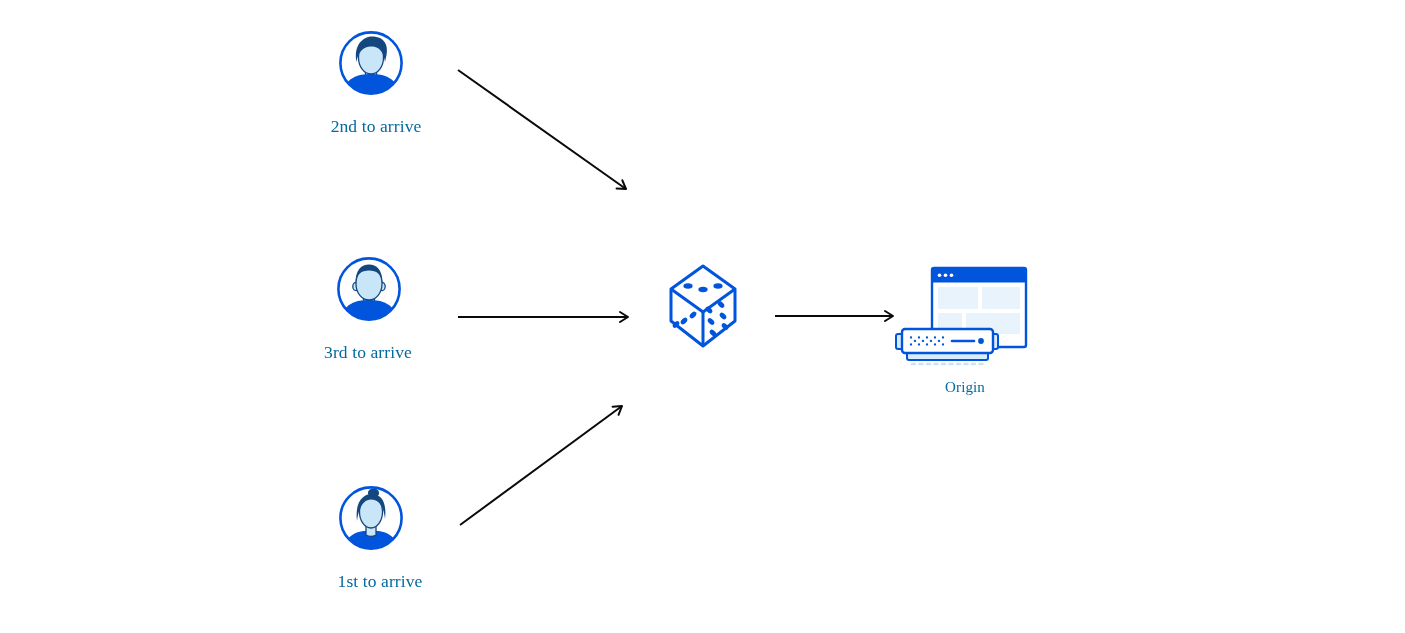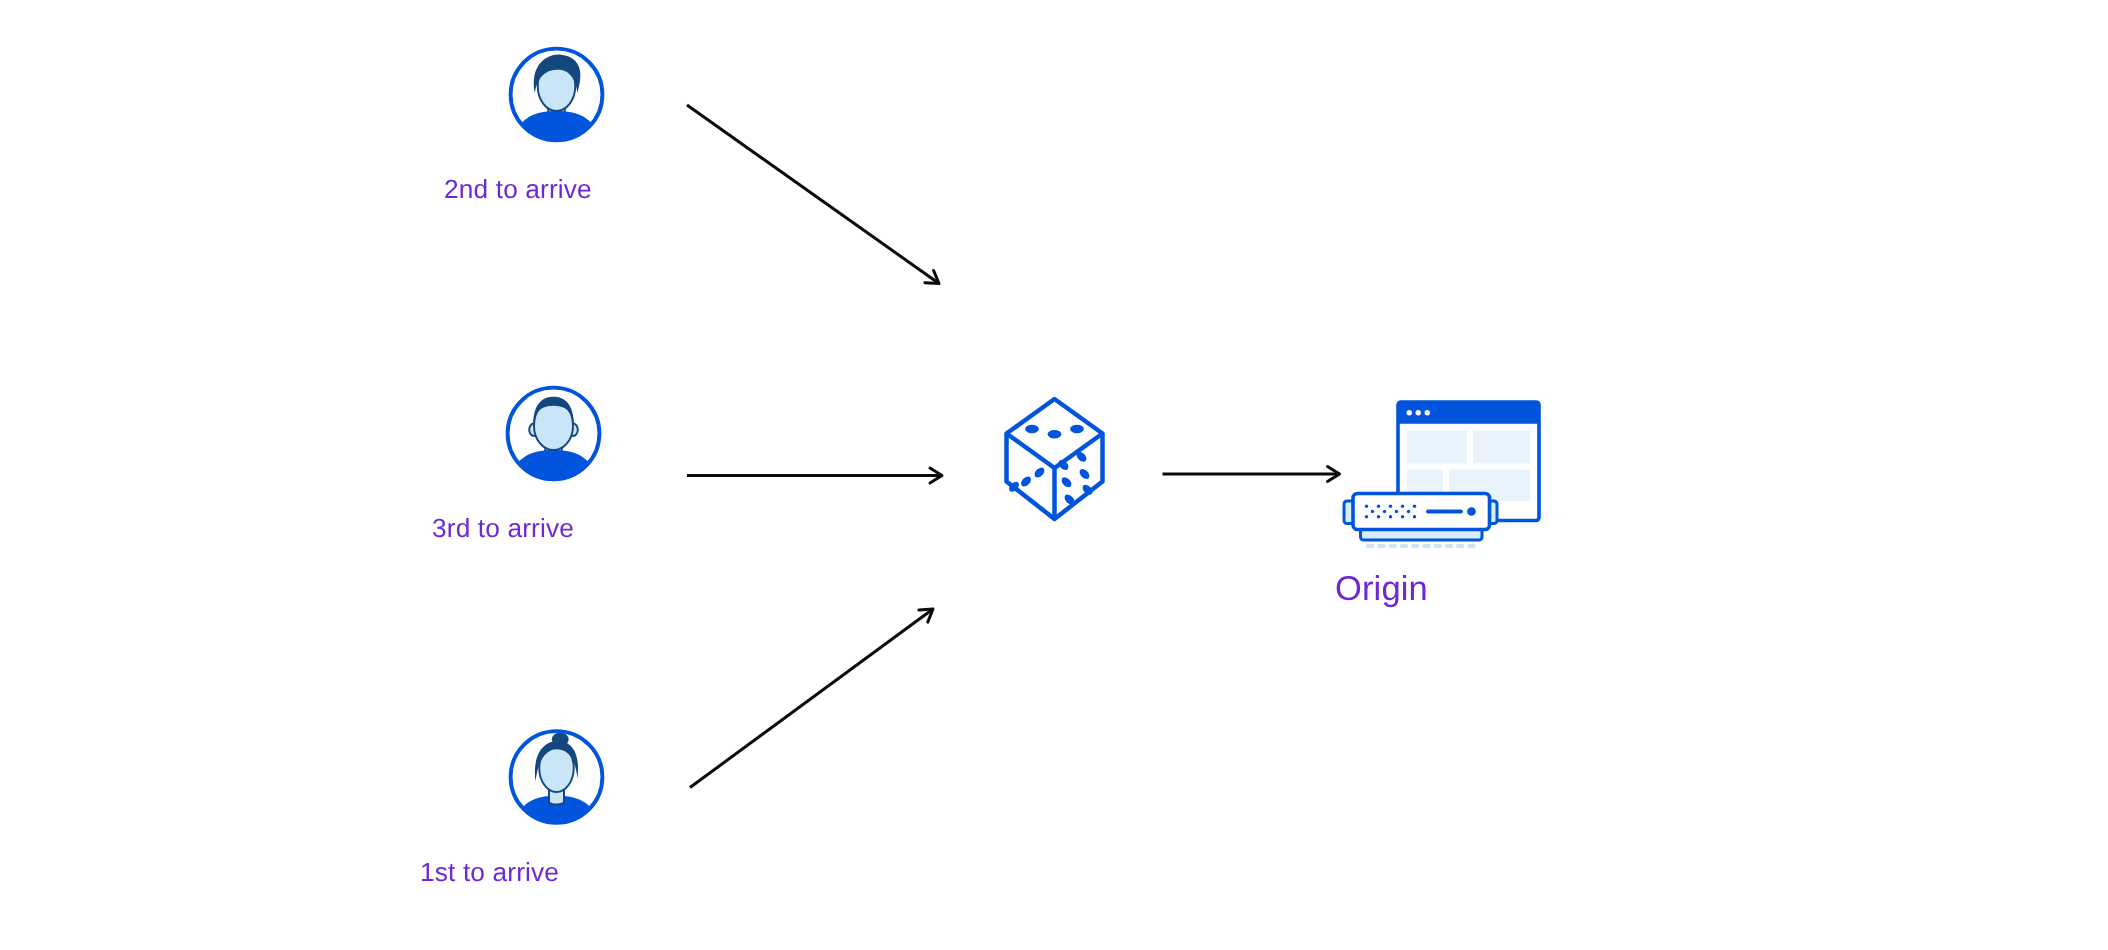--- a/index.html
+++ b/index.html
@@ -6,26 +6,27 @@
   .canvas{
     position:relative;
     width:1405px;height:633px;
     background:#ffffff;
     font-family:"Liberation Sans","DejaVu Sans",sans-serif;
     overflow:hidden;
   }
   .abs{position:absolute;}
   .node-label{
     position:absolute;
-    text-align:left;
+    text-align:center;
     font-size:17.5px;
-    color:#6d28d9;
+    color:#0369a1;
     letter-spacing:0.1px;
+    font-family:Liberation Serif, serif;
   }
-  .origin-label{font-size:23px;}
+  .origin-label{font-size:15px;}
   svg{display:block;}
 </style>
 </head>
 <body>
 
 <div class="canvas">
 
   <svg class="abs" style="left:0;top:0;" width="1405" height="633" viewBox="0 0 1405 633">
     <defs>
       <marker id="ah" markerUnits="userSpaceOnUse" markerWidth="16" markerHeight="16" refX="11" refY="7" orient="auto">
@@ -83,21 +84,21 @@
     <circle cx="33" cy="33" r="30.6" fill="#ffffff"></circle>
     <g clip-path="url(#c3)">
       <path d="M4,66 C8,49 20,45.5 33,45.5 C46,45.5 58,49 62,66 Z" fill="#0055DC"></path>
       <path d="M28,36 L38,36 L38,50 C38,50 33,53 28,50 Z" fill="#C9E6F8" stroke="#15477F" stroke-width="1.3"></path>
       <path d="M33,12.5 C41,12.5 44.5,19 44.5,27 C44.5,35.5 39.5,43 33,43 C26.5,43 21.5,35.5 21.5,27 C21.5,19 25,12.5 33,12.5 Z" fill="#C9E6F8" stroke="#15477F" stroke-width="1.3"></path>
       <path d="M19,36 C16.5,16 26,9 33.5,9 C43,9 49,16.5 47,34 C45.5,21 41,14.5 33,14.5 C25.5,14.5 20.5,23 19,36 Z" fill="#15477F"></path>
       <ellipse cx="35.5" cy="8" rx="5.6" ry="4.6" fill="#15477F"></ellipse>
     </g>
     <circle cx="33" cy="33" r="30.6" fill="none" stroke="#0055DC" stroke-width="2.6"></circle>
   </svg>
-  <div class="node-label" style="left:280px;top:571px;width:160px;">1st to arrive</div>
+  <div class="node-label" style="left:300px;top:571px;width:160px;">1st to arrive</div>
 
   <svg class="abs" style="left:664px;top:260px;" width="78" height="92" viewBox="0 0 78 92">
     <g stroke="#0055DC" stroke-width="3" stroke-linejoin="round" fill="#ffffff">
       <path d="M39,6 L71,29 L71,61 L39,86 L7,61 L7,29 Z"></path>
       <path d="M7,29 L39,52 L71,29" fill="none"></path>
       <path d="M39,52 L39,86" fill="none"></path>
     </g>
     <g fill="#0055DC">
 
       <ellipse cx="24" cy="26" rx="4.6" ry="2.8"></ellipse>

